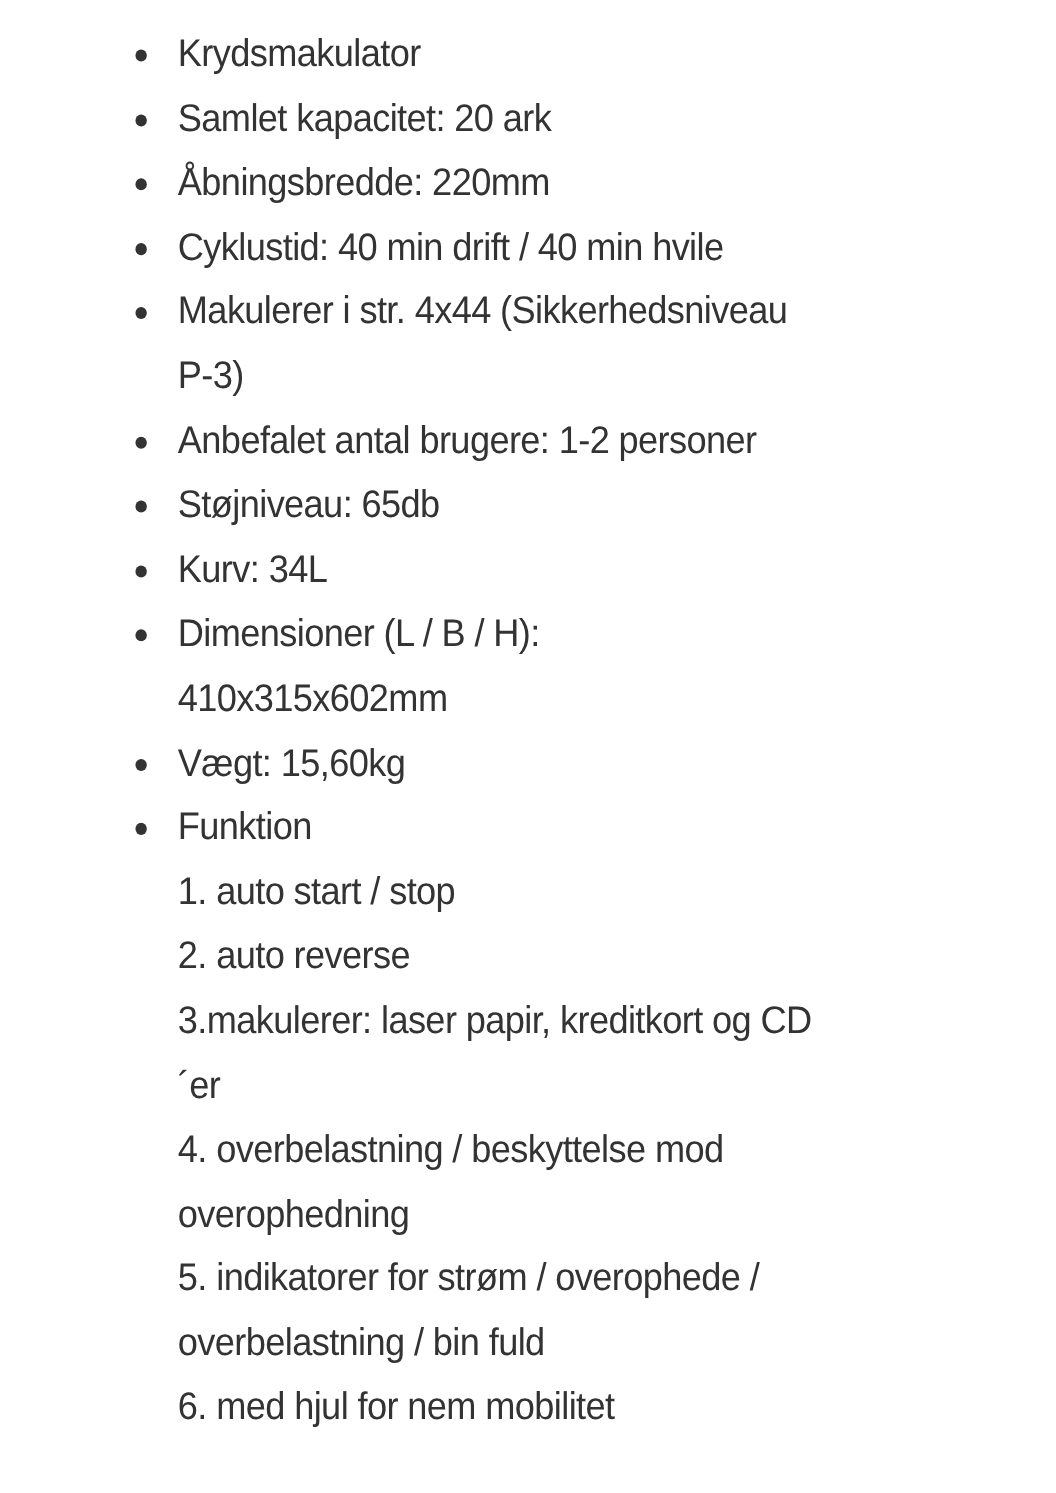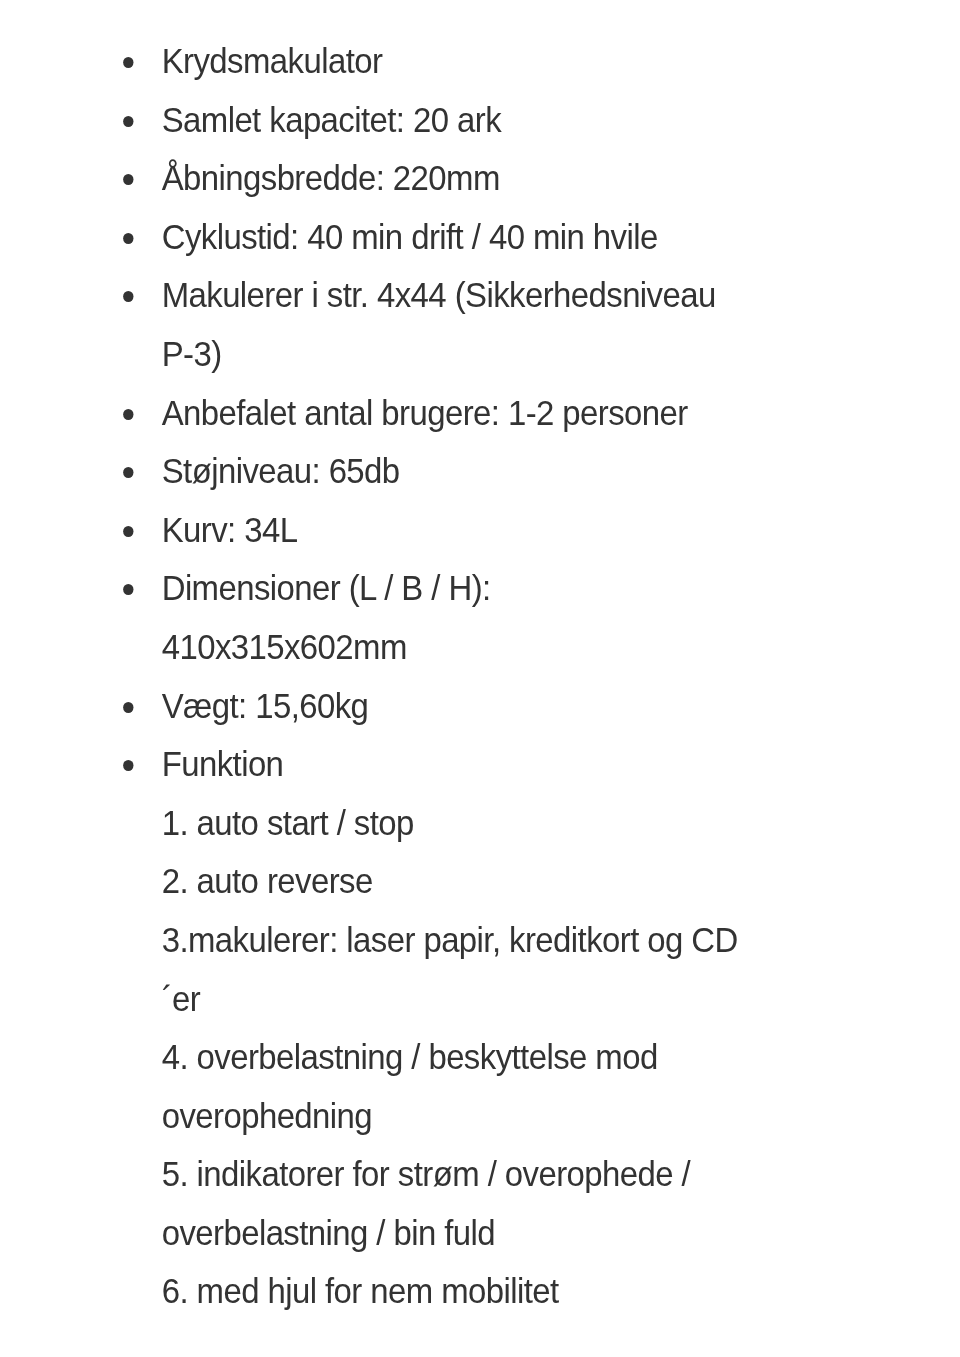--- a/index.html
+++ b/index.html
@@ -1,21 +1,21 @@
 <!DOCTYPE html>
 <html><head>
   <meta charset="utf-8">
   <style>
     html, body { margin: 0; padding: 0; background: #ffffff; }
     body {
       width: 960px; height: 1357px; overflow: hidden;
       font-family: "Liberation Sans", "DejaVu Sans", sans-serif;
       color: #333333;
     }
-    .doc { position: absolute; left: 0; top: 32px; width: 960px; }
+    .doc { position: absolute; left: 0; top: 20px; width: 960px; }
     ul.spec-list { list-style: none; margin: 0; padding: 0; }
     .spec-item {
       position: relative;
       padding-left: 172px;
       padding-right: 70px;
       font-size: 35px;
       line-height: 58.6px;
       letter-spacing: -0.6px;
       transform: scaleX(0.94);
       transform-origin: left center;

